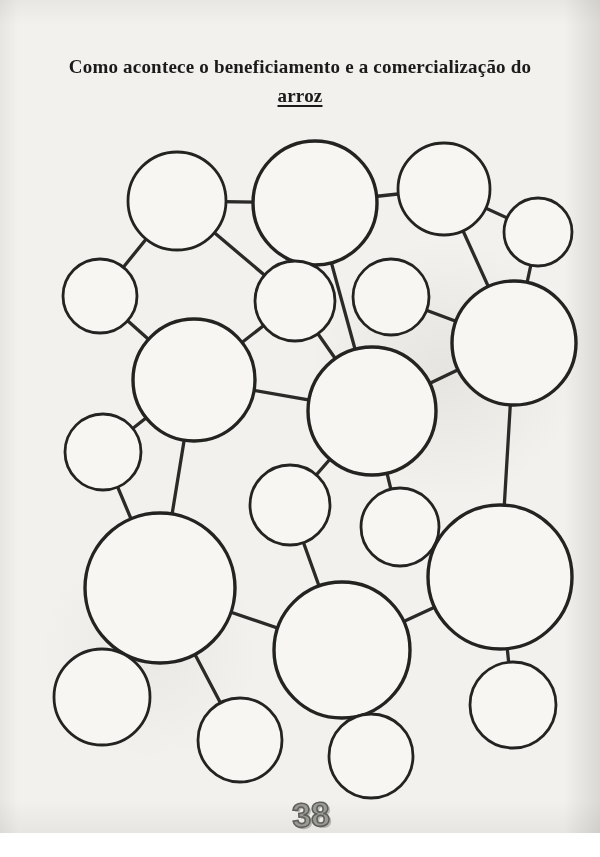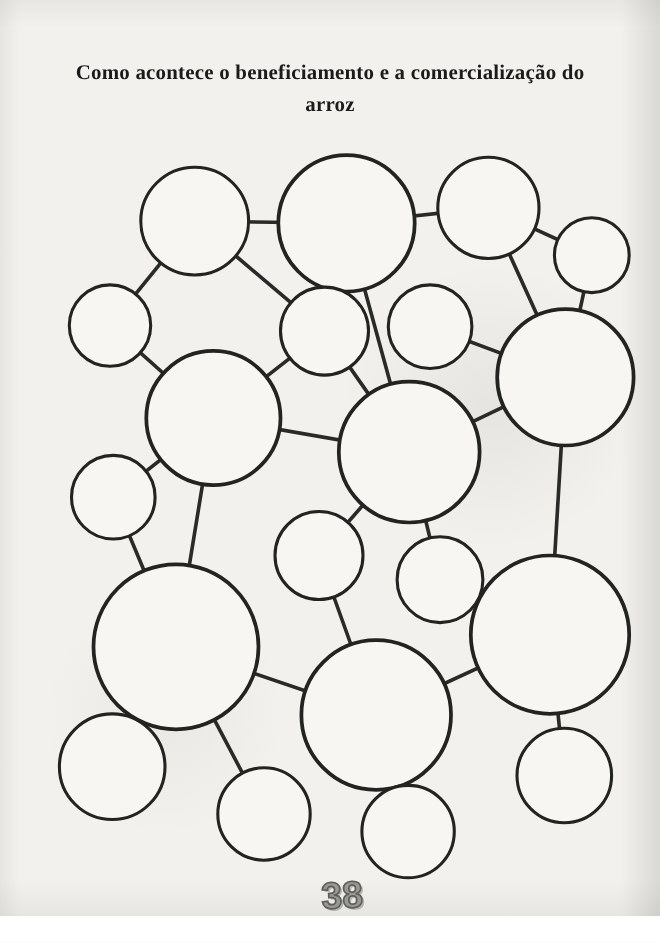--- a/index.html
+++ b/index.html
@@ -9,21 +9,21 @@
       linear-gradient(90deg, rgba(40,40,35,.06) 0, rgba(40,40,35,0) 3%, rgba(40,40,35,0) 94%, rgba(40,40,35,.12) 100%),
       linear-gradient(180deg, rgba(40,40,35,.05) 0, rgba(40,40,35,0) 3%, rgba(40,40,35,0) 96%, rgba(40,40,35,.06) 100%),
       #f2f1ed;
     font-family:"Liberation Serif", serif;
   }
   .smudge{position:absolute;border-radius:50%;pointer-events:none;}
   .s1{left:310px;top:240px;width:270px;height:260px;background:radial-gradient(closest-side, rgba(120,118,110,.10), rgba(120,118,110,0));}
   .s2{left:40px;top:540px;width:220px;height:220px;background:radial-gradient(closest-side, rgba(120,118,110,.07), rgba(120,118,110,0));}
   .title{position:absolute;top:52px;left:24px;right:24px;margin:0;text-align:center;
     font-size:19px;line-height:1.55;font-weight:bold;color:#1b1b1b;letter-spacing:.2px;}
-  .title .u{text-decoration-thickness:2px;text-underline-offset:3px;}
+  .title .u{text-decoration:underline;text-decoration-thickness:2px;text-underline-offset:3px;}
   svg.canvas{position:absolute;left:0;top:0;}
   .edge{stroke:#2a2a28;stroke-width:3.3;stroke-linecap:round;}
   .node-bg{fill:#f7f6f2;}
   .node-ring{fill:none;stroke:#232321;}
   .pageno{position:absolute;top:796px;left:0;right:0;padding-left:22px;text-align:center;
     font-family:"Liberation Sans", sans-serif;font-weight:bold;font-size:34px;
     color:#9a9a95;-webkit-text-stroke:1.6px #60605b;text-shadow:2px 2px 0 rgba(130,130,125,.5);
     transform:rotate(-3deg);}
 </style>
 </head>

